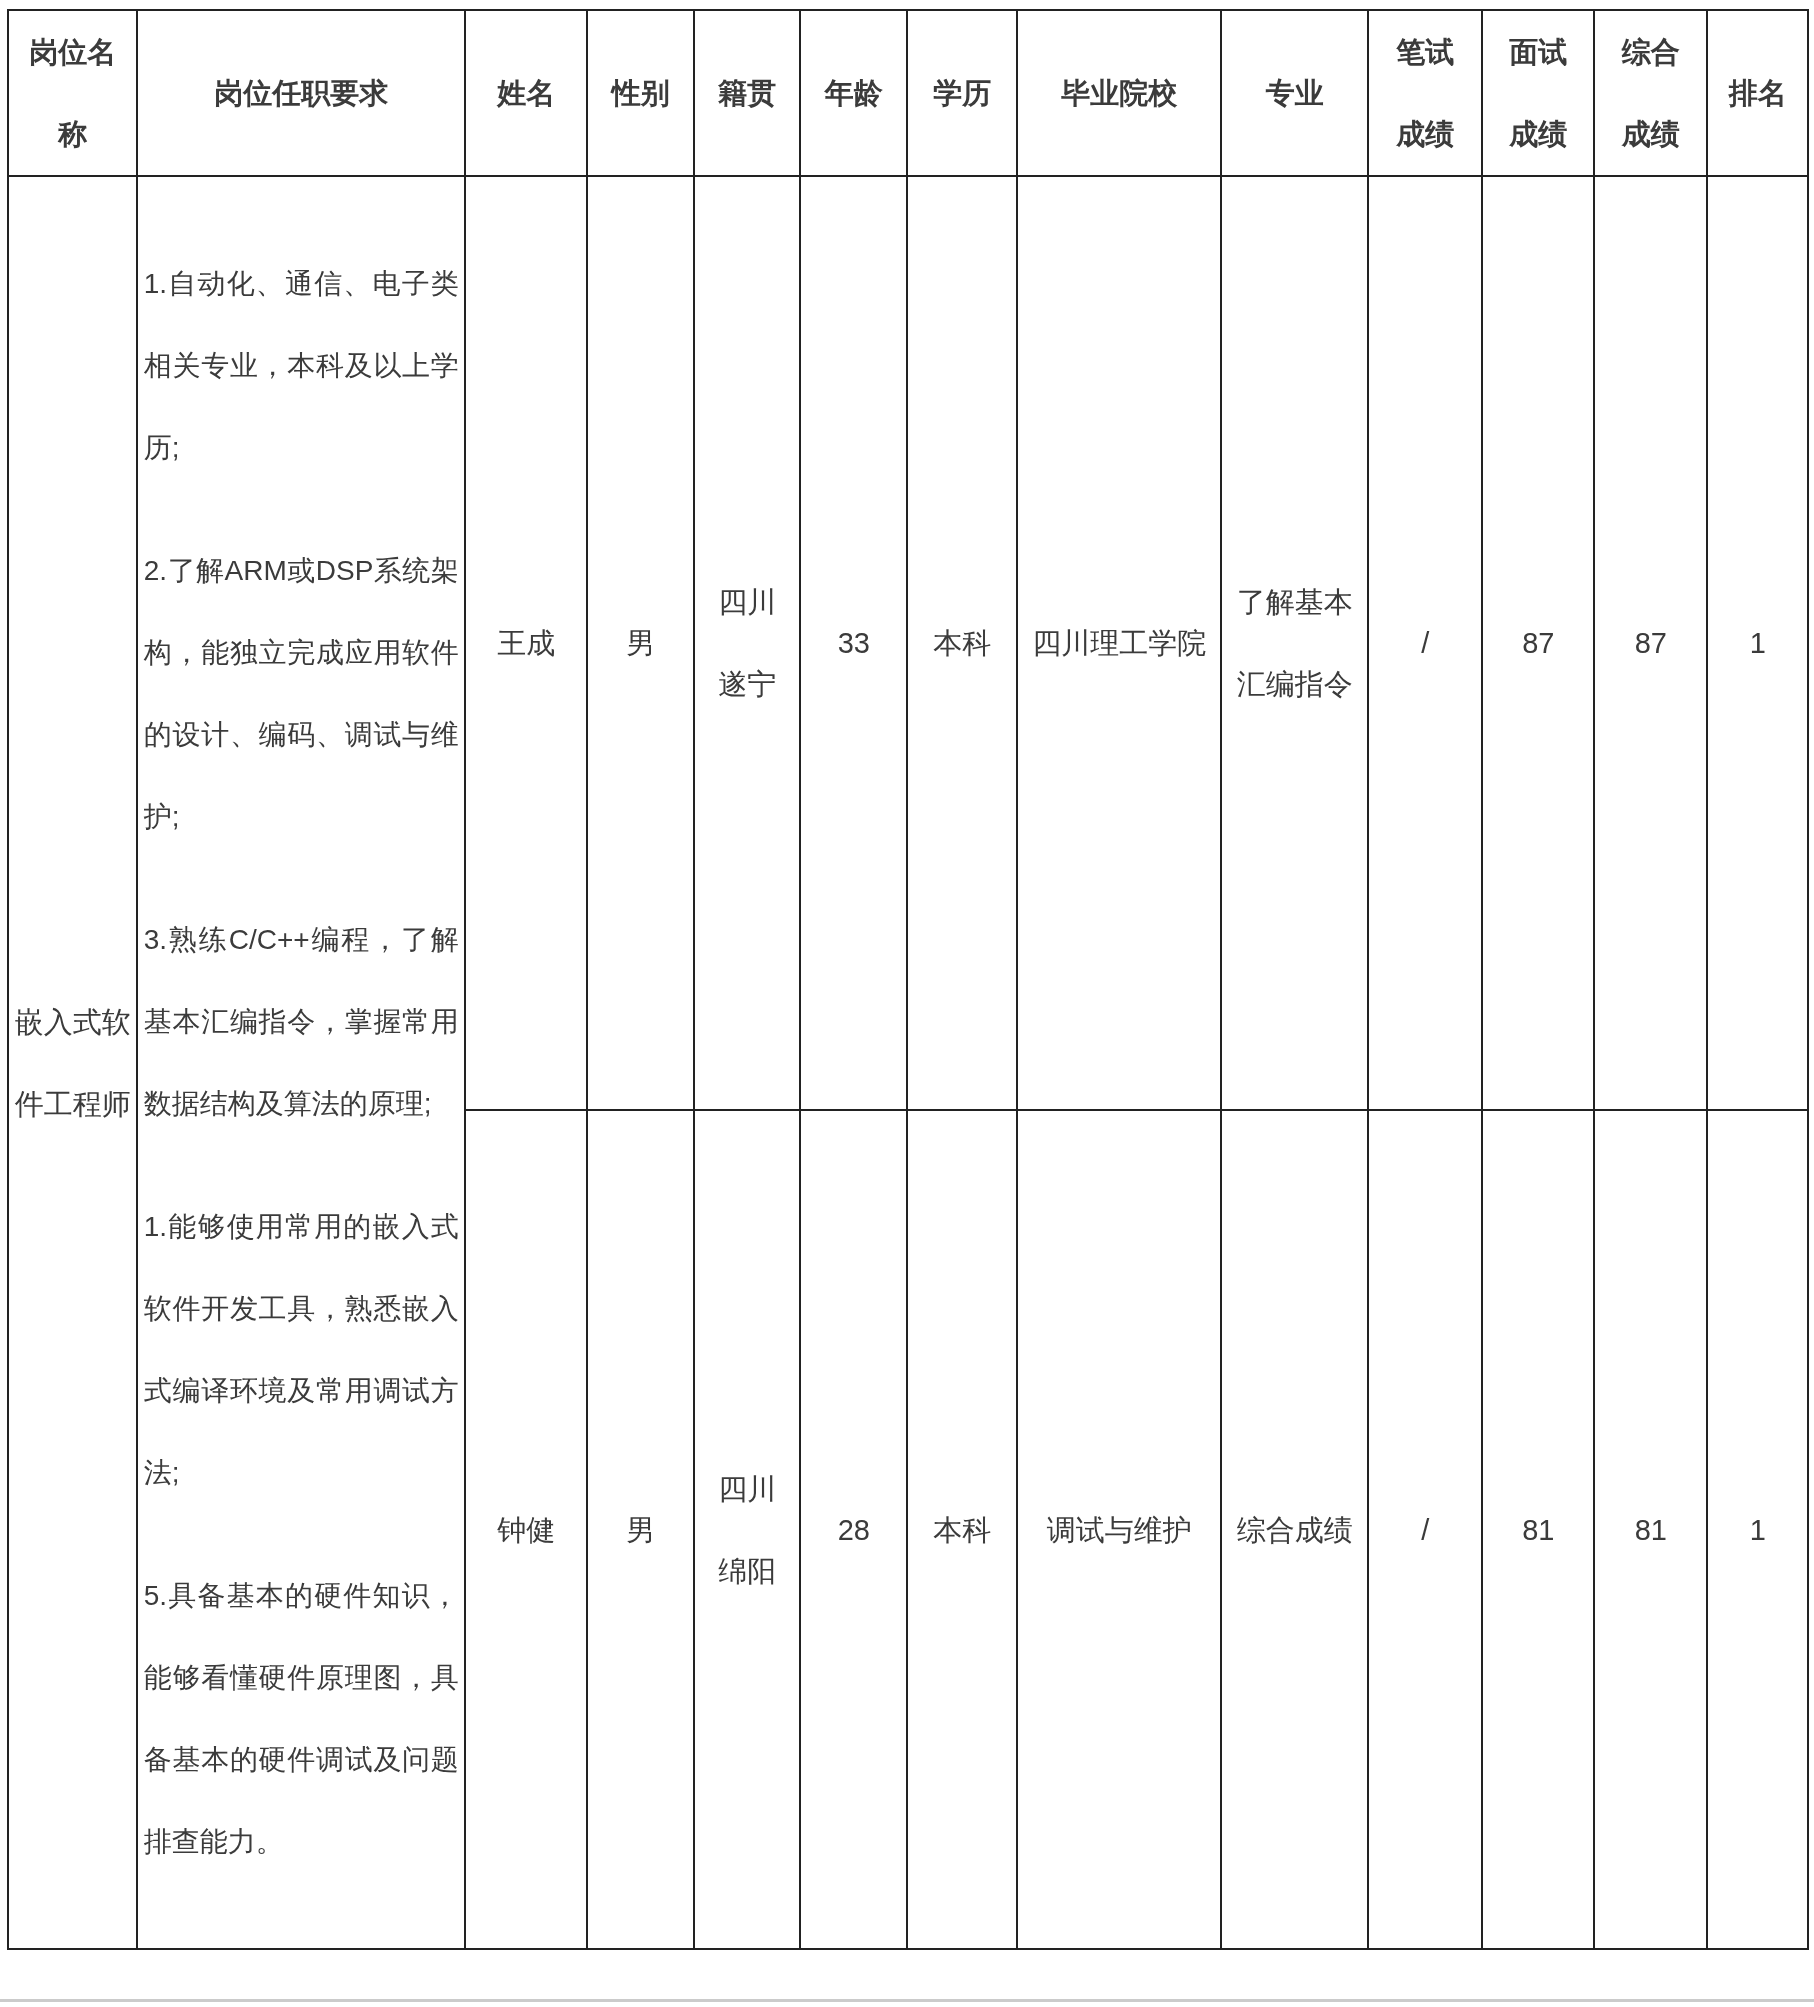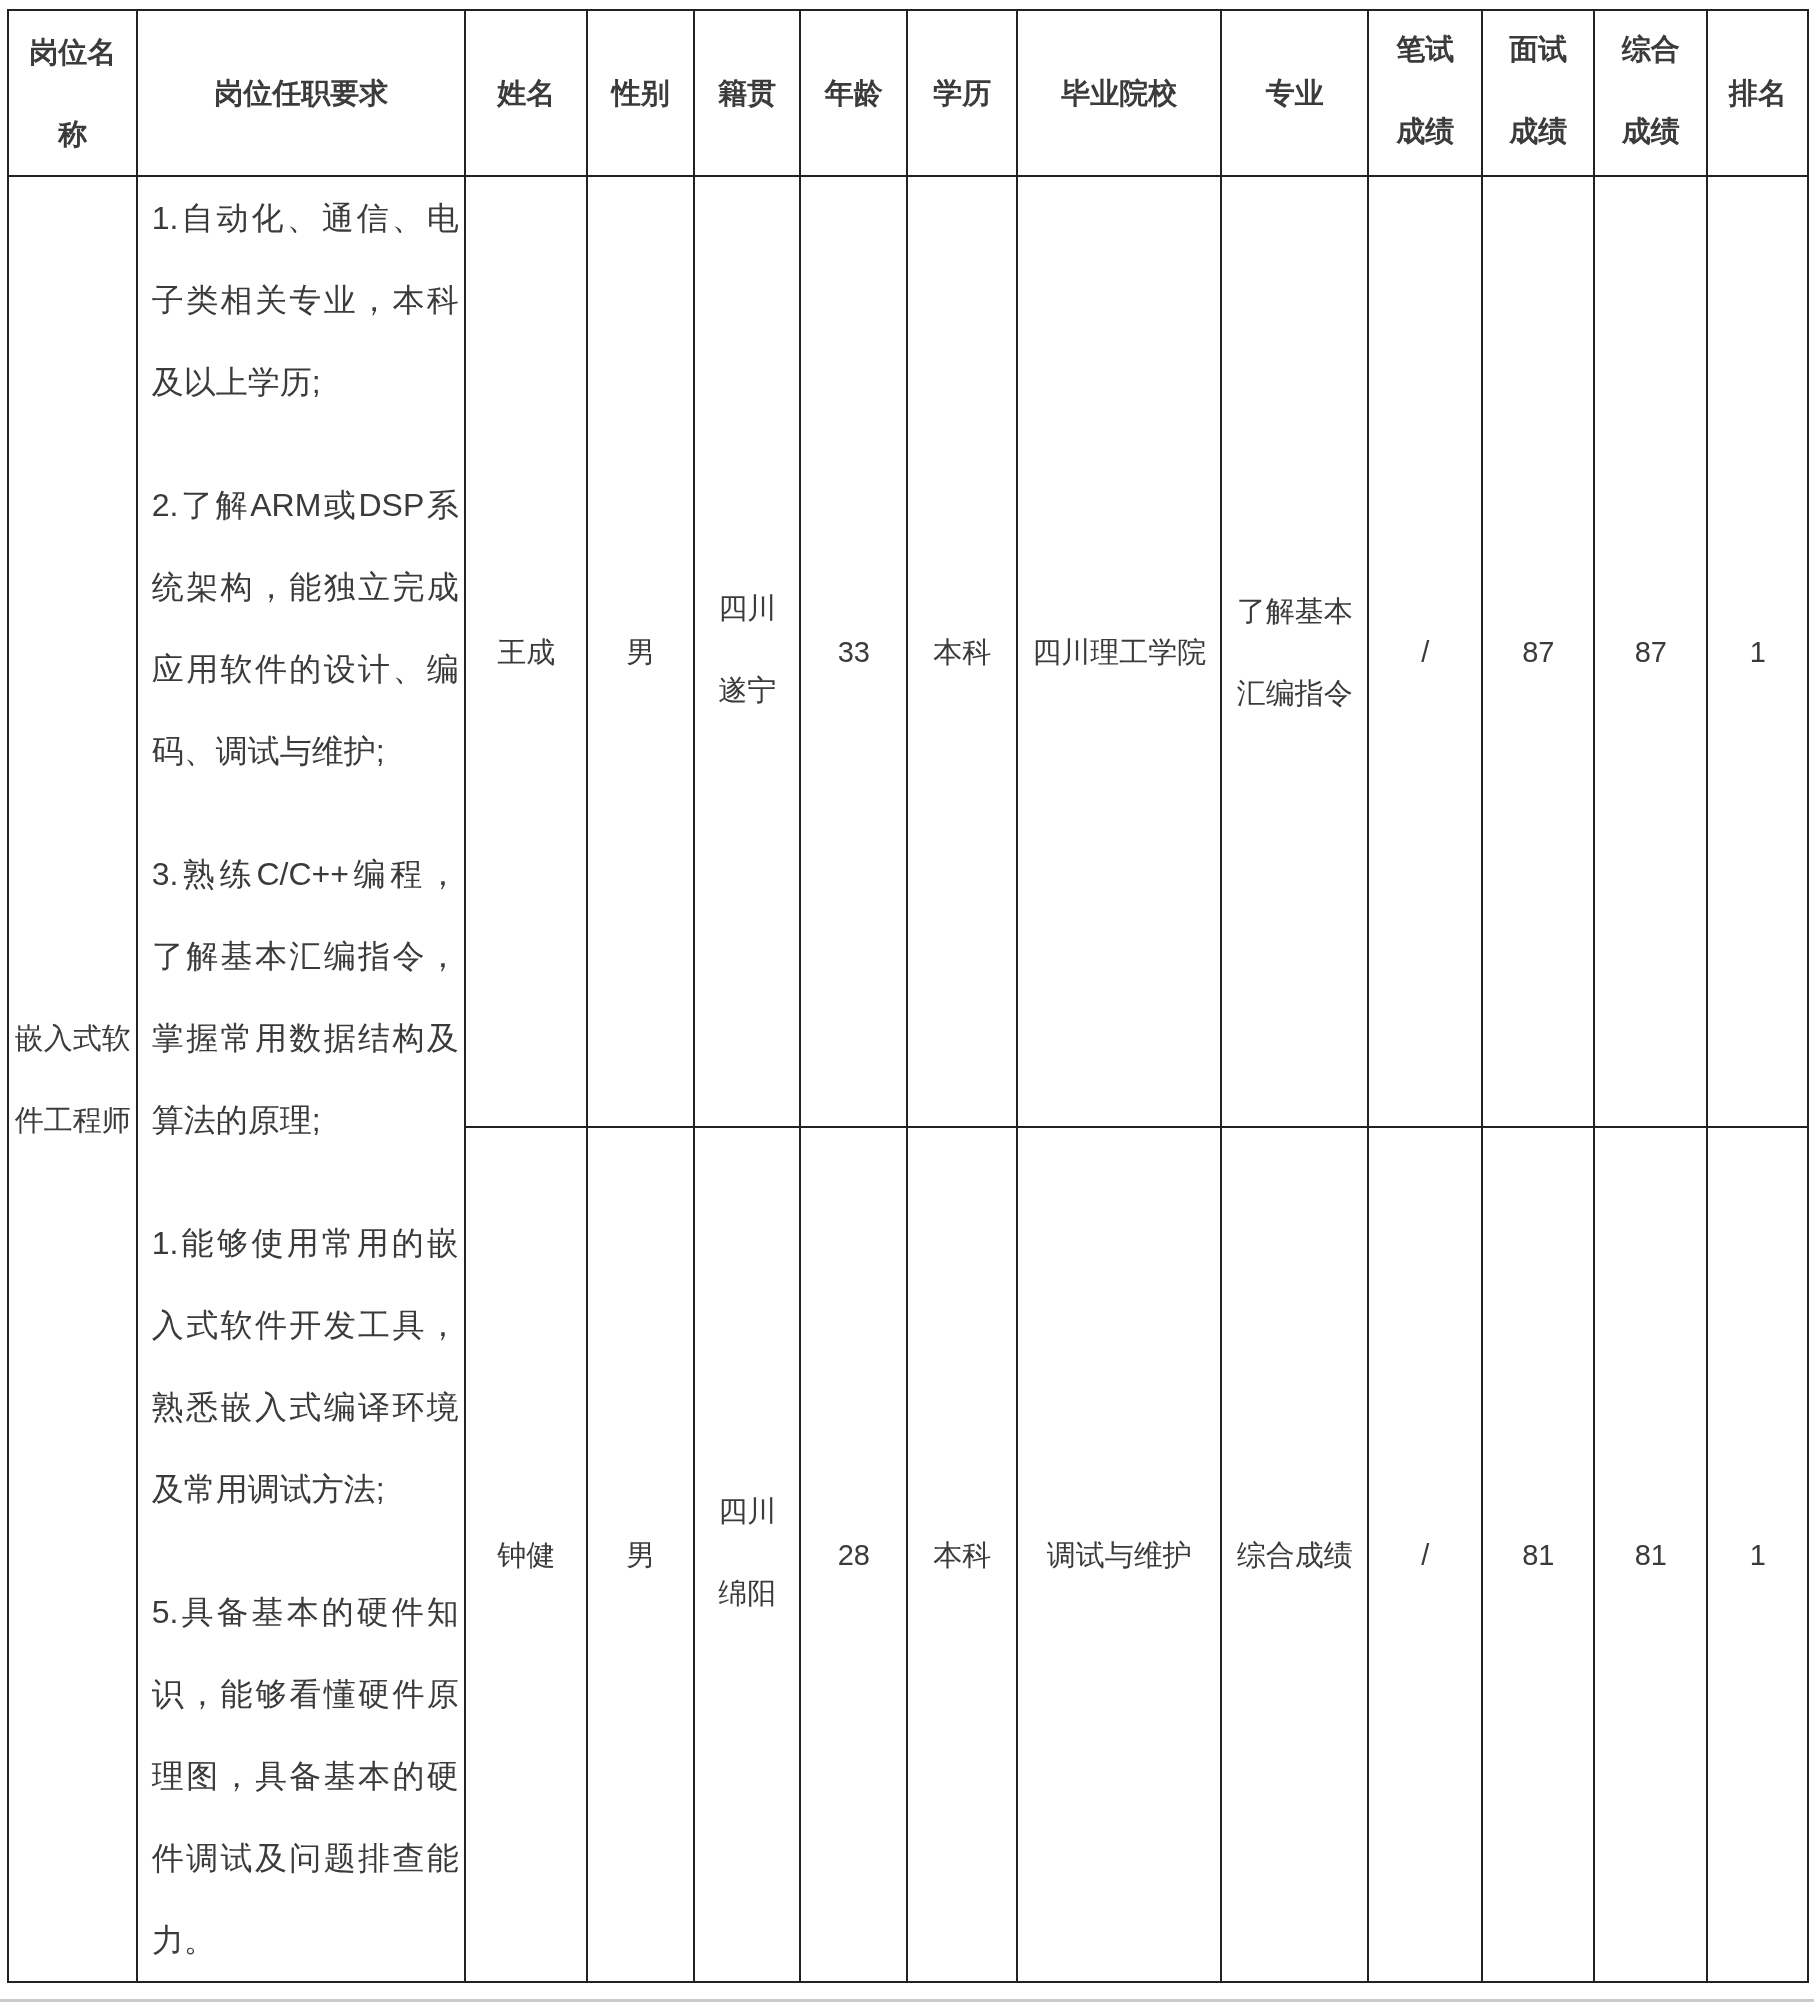--- a/index.html
+++ b/index.html
@@ -44,38 +44,37 @@
   }
   tr.header-row { height: 156px; }
   tr.row-1 { height: 934px; }
   tr.row-2 { height: 839px; }
 
   
   .wrap-2 {
     display: inline-block;
     max-width: 64px;
     vertical-align: middle;
-    font-family: Liberation Mono, monospace;
   }
   
   .wrap-3 {
     display: inline-block;
     max-width: 93px;
     vertical-align: middle;
   }
   td.native-place-cell { line-height: 114px; }
 
   td.requirements-cell {
     vertical-align: top;
     text-align: justify;
     padding: 7.3px 22px 0 22px;
   }
   td.requirements-cell p {
-    margin: 0 0 41px 8px;
-    font-size: 32px;
+    margin: 0 0 41px 0;
+    font-size: 28px;
     line-height: 82px;
     text-align: justify;
     text-align-last: left;
   }
   td.requirements-cell p:last-child { margin-bottom: 0; }
 
   .page-rule {
     position: absolute;
     left: 0;
     top: 1999px;

